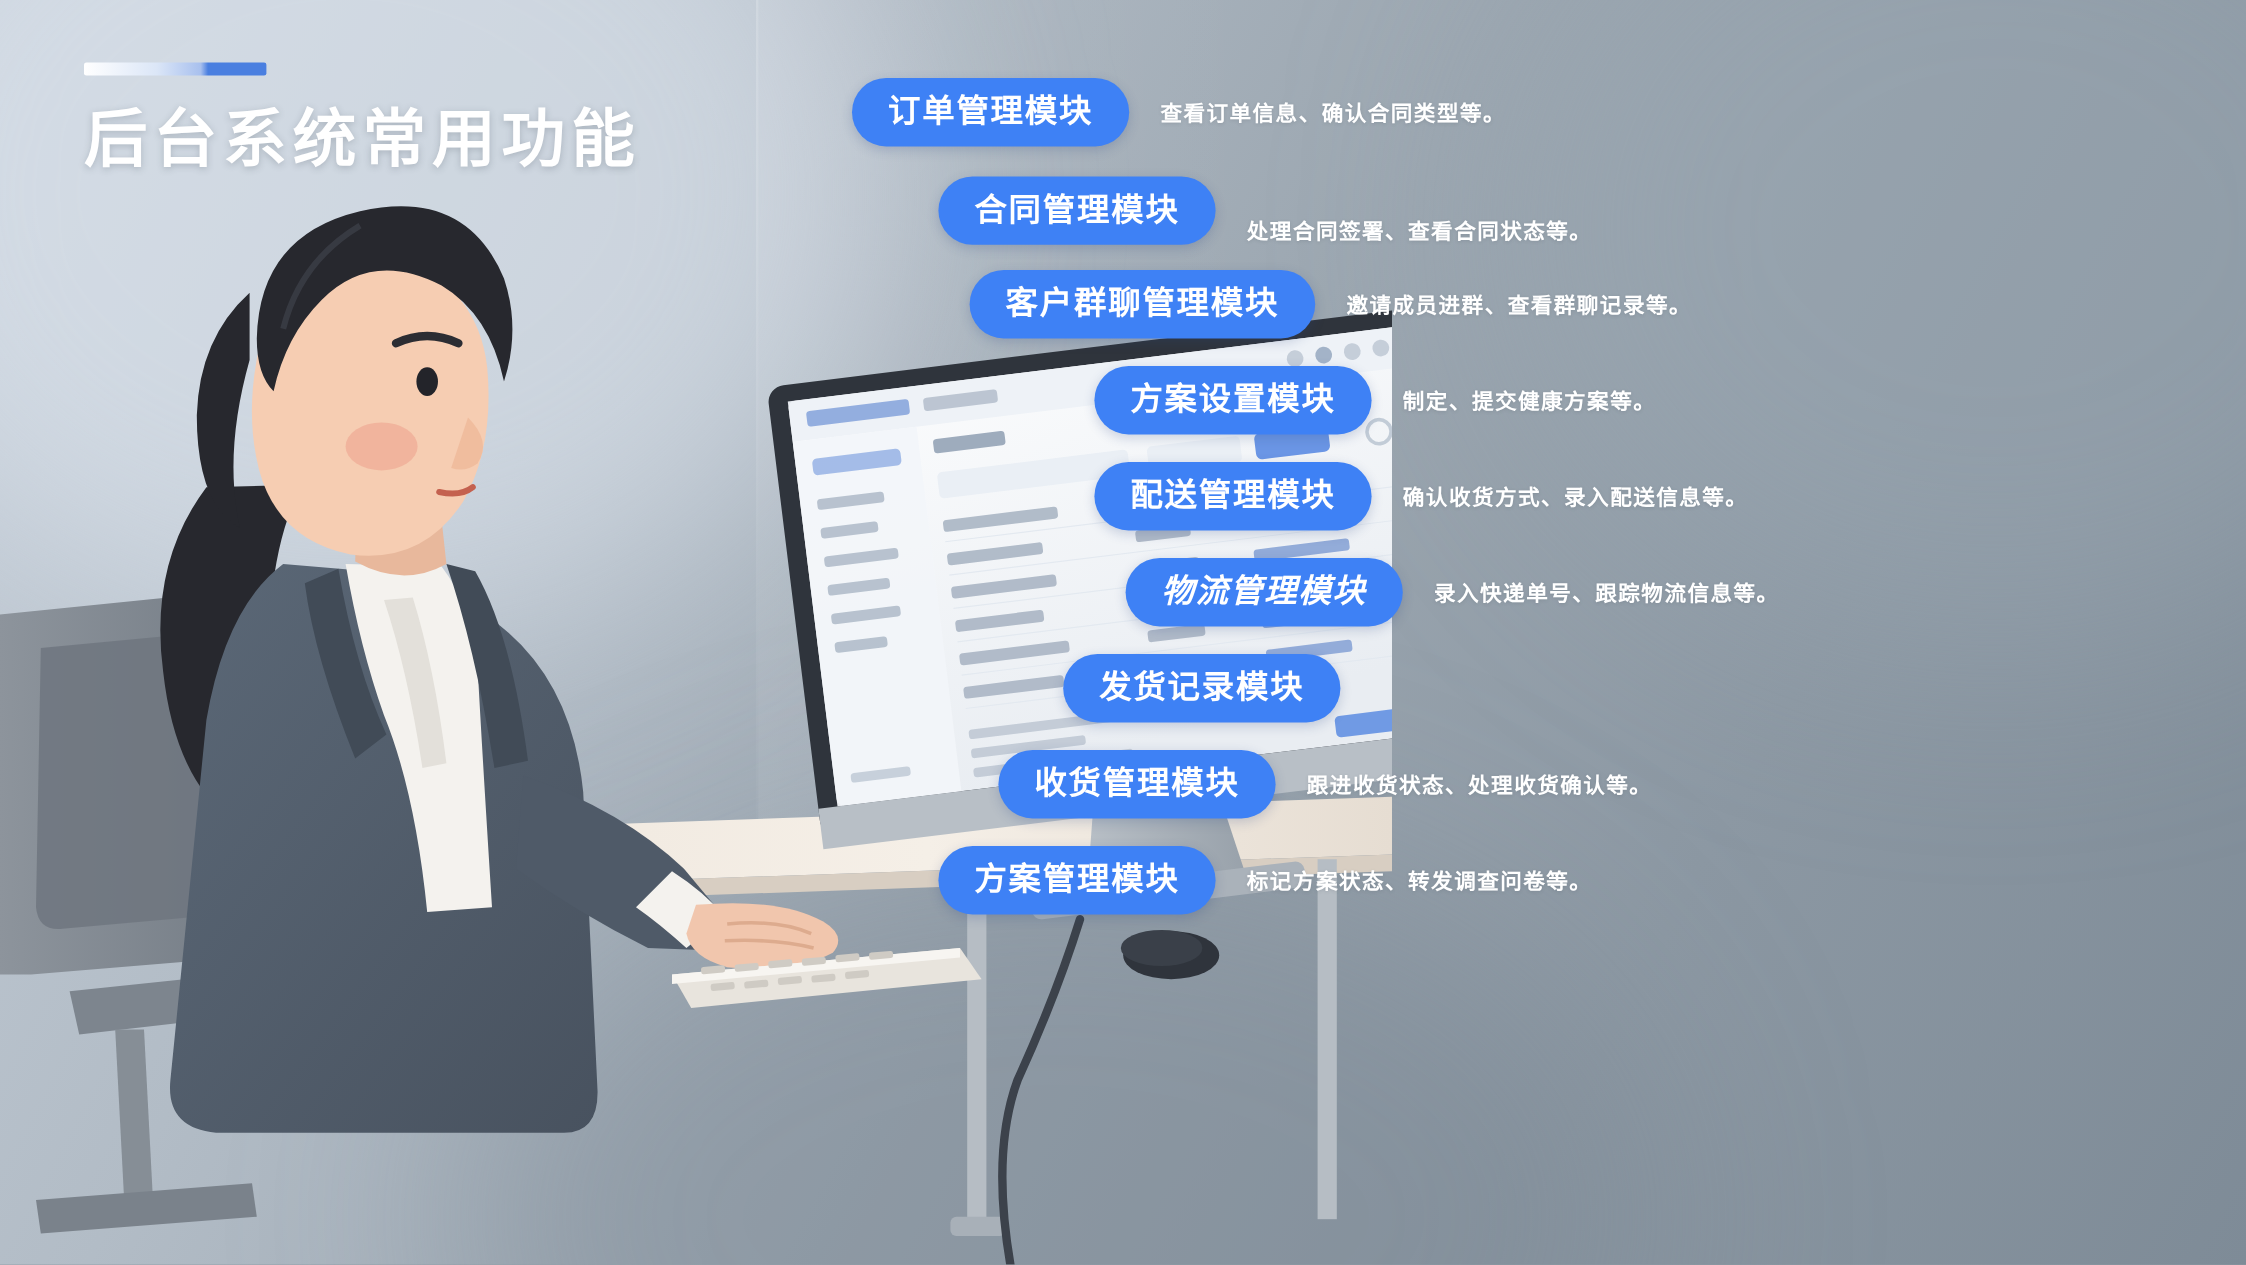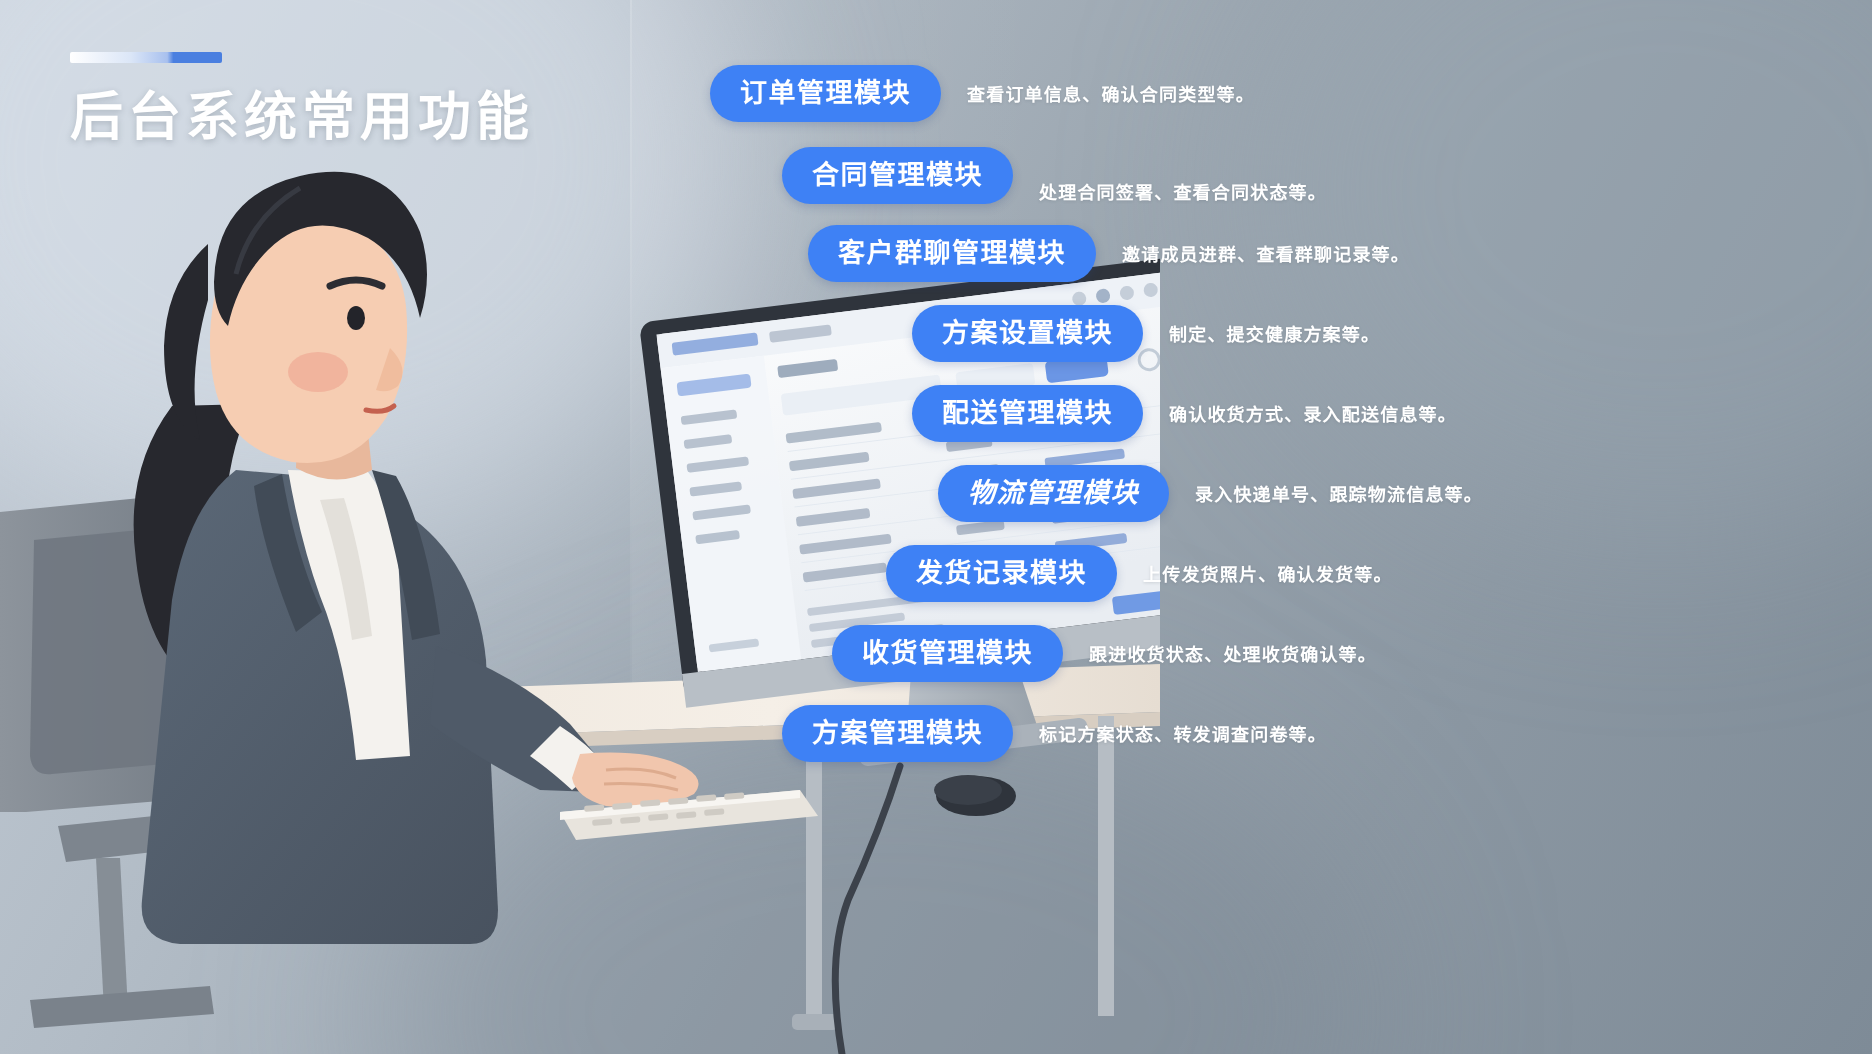--- a/index.html
+++ b/index.html
@@ -342,21 +342,20 @@
       <div class="module-row" style="padding-left: 222px;">
         <div class="pill" style="background: rgb(62, 129, 245);">配送管理模块</div>
         <div class="desc">确认收货方式、录入配送信息等。</div>
       </div>
       <div class="module-row" style="padding-left: 248px;">
         <div class="pill" style="background: rgb(62, 129, 245); font-style: italic;">物流管理模块</div>
         <div class="desc">录入快递单号、跟踪物流信息等。</div>
       </div>
       <div class="module-row" style="padding-left: 196px;">
         <div class="pill" style="background: rgb(62, 129, 245);">发货记录模块</div>
-        <div class="desc">上传发货照片、确认发货等。</div>
       </div>
       <div class="module-row" style="padding-left: 142px;">
         <div class="pill" style="background: rgb(62, 129, 245);">收货管理模块</div>
         <div class="desc">跟进收货状态、处理收货确认等。</div>
       </div>
       <div class="module-row" style="padding-left: 92px;">
         <div class="pill" style="background: rgb(62, 129, 245);">方案管理模块</div>
         <div class="desc">标记方案状态、转发调查问卷等。</div>
       </div>
     </div>

